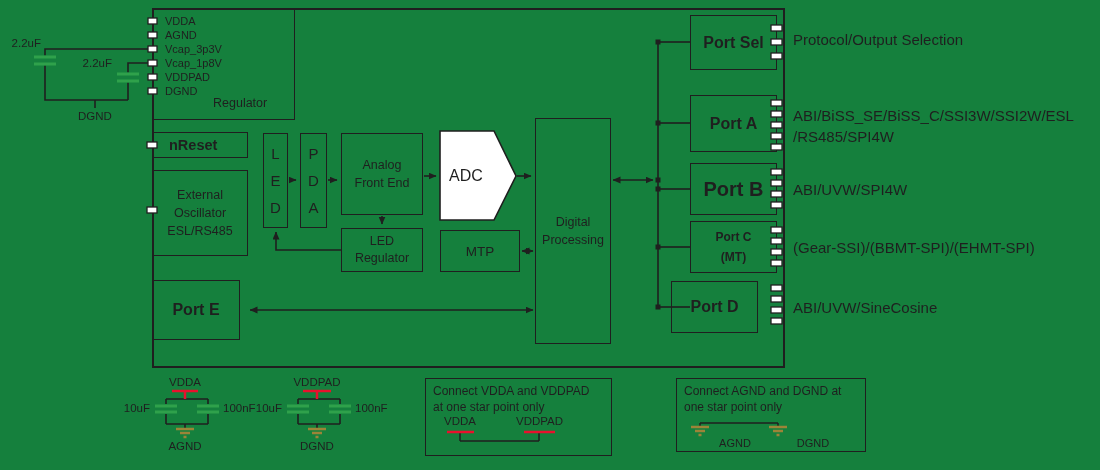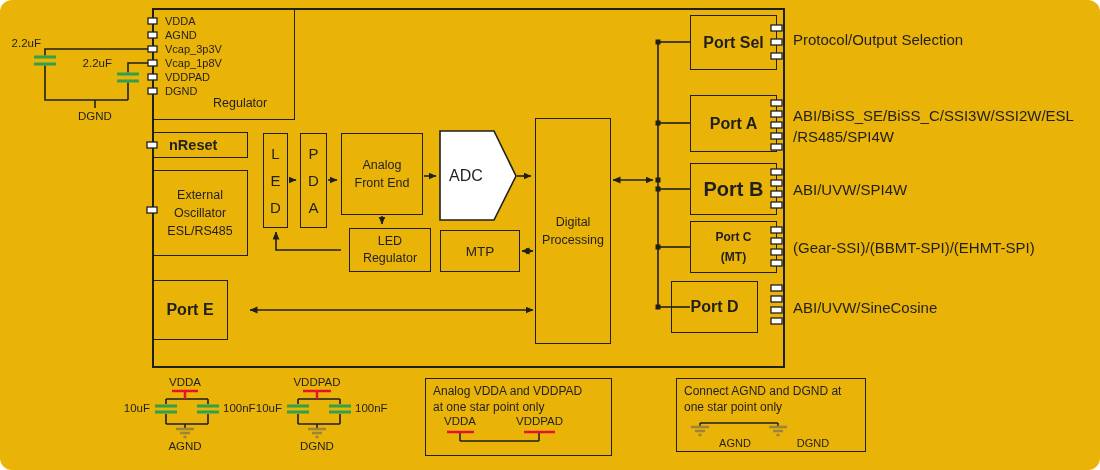--- a/index.html
+++ b/index.html
@@ -1,17 +1,17 @@
 <!DOCTYPE html>
 <html><head>
 <meta charset="utf-8">
 <style>
   html,body{margin:0;padding:0;background:#fff;}
-  .stage{position:relative;width:1100px;height:470px;background:#eab308;
-         font-family:"Liberation Sans",sans-serif;color:#1f1f1f;overflow:hidden;border-radius:12px;}
+  .stage{position:relative;width:1100px;height:470px;background:#15803d;
+         font-family:"Liberation Sans",sans-serif;color:#1f1f1f;overflow:hidden;}
   .abs{position:absolute;}
   .t{position:absolute;white-space:nowrap;color:#1f1f1f;}
   .blk{position:absolute;border:1.5px solid #1f1f1f;background:transparent;box-sizing:border-box;}
   .cc{display:flex;flex-direction:column;align-items:center;justify-content:center;text-align:center;}
   svg{position:absolute;left:0;top:0;}
 </style>
 </head>
 <body>
 
 <div class="stage">
@@ -107,21 +107,21 @@
   <div class="blk" style="left:152px;top:132px;width:96px;height:26px;display:flex;align-items:center;padding-left:16px;font-size:14.5px;font-weight:700;">
     <span>nReset</span>
   </div>
 
   <div class="blk cc" style="left:152px;top:170px;width:96px;height:86px;font-size:12.5px;line-height:18px;">
     <div>External</div>
     <div>Oscillator</div>
     <div>ESL/RS485</div>
   </div>
 
-  <div class="blk cc" style="left:152px;top:280px;width:76px;height:60px;font-size:16px;font-weight:700;">
+  <div class="blk cc" style="left:152px;top:280px;width:88px;height:60px;font-size:16px;font-weight:700;">
     <div>Port E</div>
   </div>
 
   <div class="blk cc" style="left:263px;top:133px;width:25px;height:95px;font-size:15px;line-height:27px;">
     <div>L</div>
     <div>E</div>
     <div>D</div>
   </div>
 
   <div class="blk cc" style="left:300px;top:133px;width:27px;height:95px;font-size:15px;line-height:27px;">
@@ -130,21 +130,21 @@
     <div>A</div>
   </div>
 
   <div class="blk cc" style="left:341px;top:133px;width:82px;height:82px;font-size:12.5px;line-height:18px;">
     <div>Analog</div>
     <div>Front End</div>
   </div>
 
   <div class="t" style="left:449px;top:167px;font-size:16px;">ADC</div>
 
-  <div class="blk cc" style="left:341px;top:228px;width:82px;height:44px;font-size:12.5px;line-height:17px;margin-left:8px;">
+  <div class="blk cc" style="left:341px;top:228px;width:82px;height:44px;font-size:12.5px;line-height:17px;">
     <div>LED</div>
     <div>Regulator</div>
   </div>
 
   <div class="blk cc" style="left:440px;top:230px;width:80px;height:42px;font-size:13.5px;">
     <div>MTP</div>
   </div>
 
   <div class="blk cc" style="left:535px;top:118px;width:76px;height:226px;font-size:12.5px;line-height:18px;">
     <div>Digital</div>
@@ -187,21 +187,21 @@
   <div class="t" style="left:223px;top:402px;font-size:11.5px;">100nF</div>
   <div class="t" style="left:160px;top:440px;width:50px;text-align:center;font-size:11.5px;">AGND</div>
 
   <div class="t" style="left:292px;top:376px;width:50px;text-align:center;font-size:11.5px;">VDDPAD</div>
   <div class="t" style="left:244px;top:402px;width:38px;text-align:right;font-size:11.5px;">10uF</div>
   <div class="t" style="left:355px;top:402px;font-size:11.5px;">100nF</div>
   <div class="t" style="left:292px;top:440px;width:50px;text-align:center;font-size:11.5px;">DGND</div>
 
   <div class="abs" style="left:425px;top:378px;width:187px;height:78px;border:1.6px solid #1f1f1f;box-sizing:border-box;">
     <div class="abs" style="left:7px;top:4px;font-size:12px;line-height:16px;white-space:nowrap;">
-      <div>Analog VDDA and VDDPAD</div>
+      <div>Connect VDDA and VDDPAD</div>
       <div>at one star point only</div>
     </div>
     <div class="abs" style="left:18px;top:36px;width:32px;text-align:center;font-size:11.5px;">VDDA</div>
     <div class="abs" style="left:90px;top:36px;width:44px;text-align:center;font-size:11.5px;">VDDPAD</div>
   </div>
 
   <div class="abs" style="left:640px;top:378px;width:190px;height:74px;border:1.6px solid #1f1f1f;box-sizing:border-box;margin-left:36px;">
     <div class="abs" style="left:7px;top:4px;font-size:12px;line-height:16px;white-space:nowrap;">
       <div>Connect AGND and DGND at</div>
       <div>one star point only</div>

